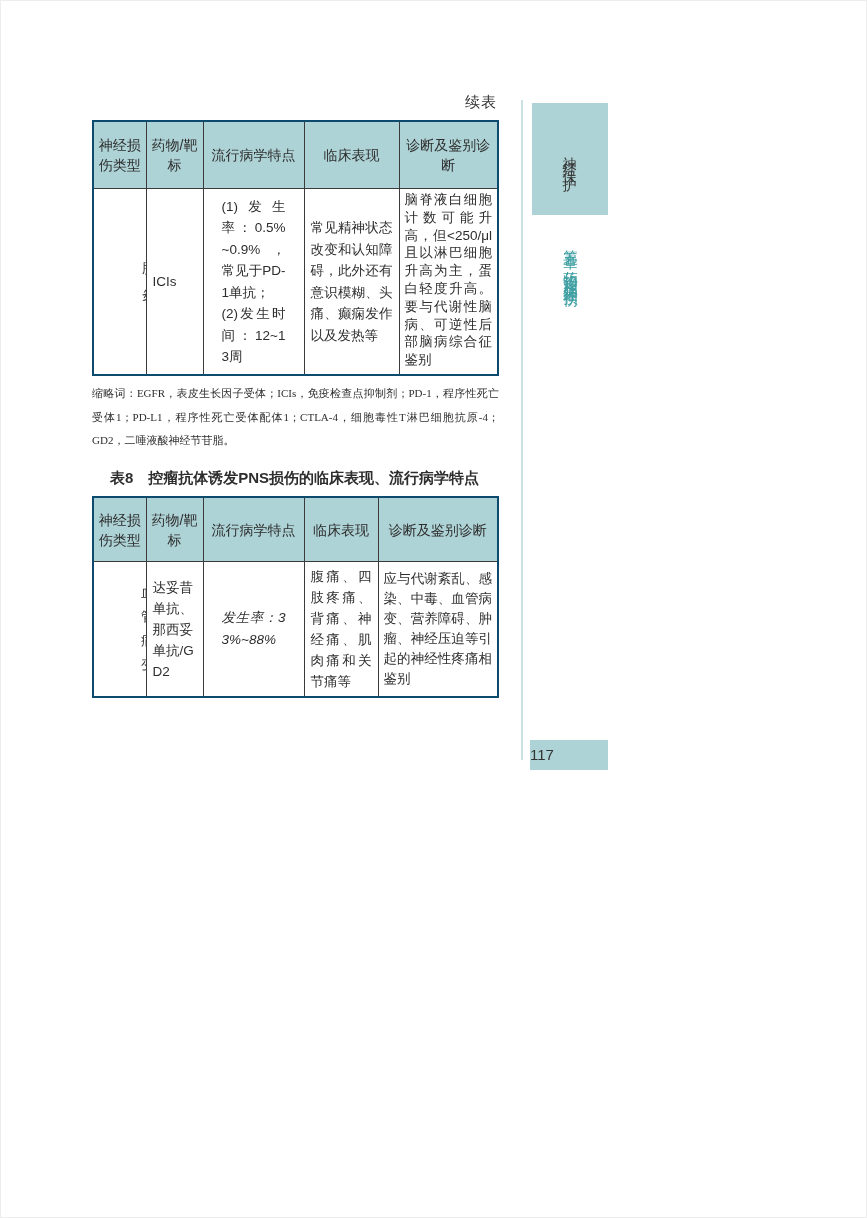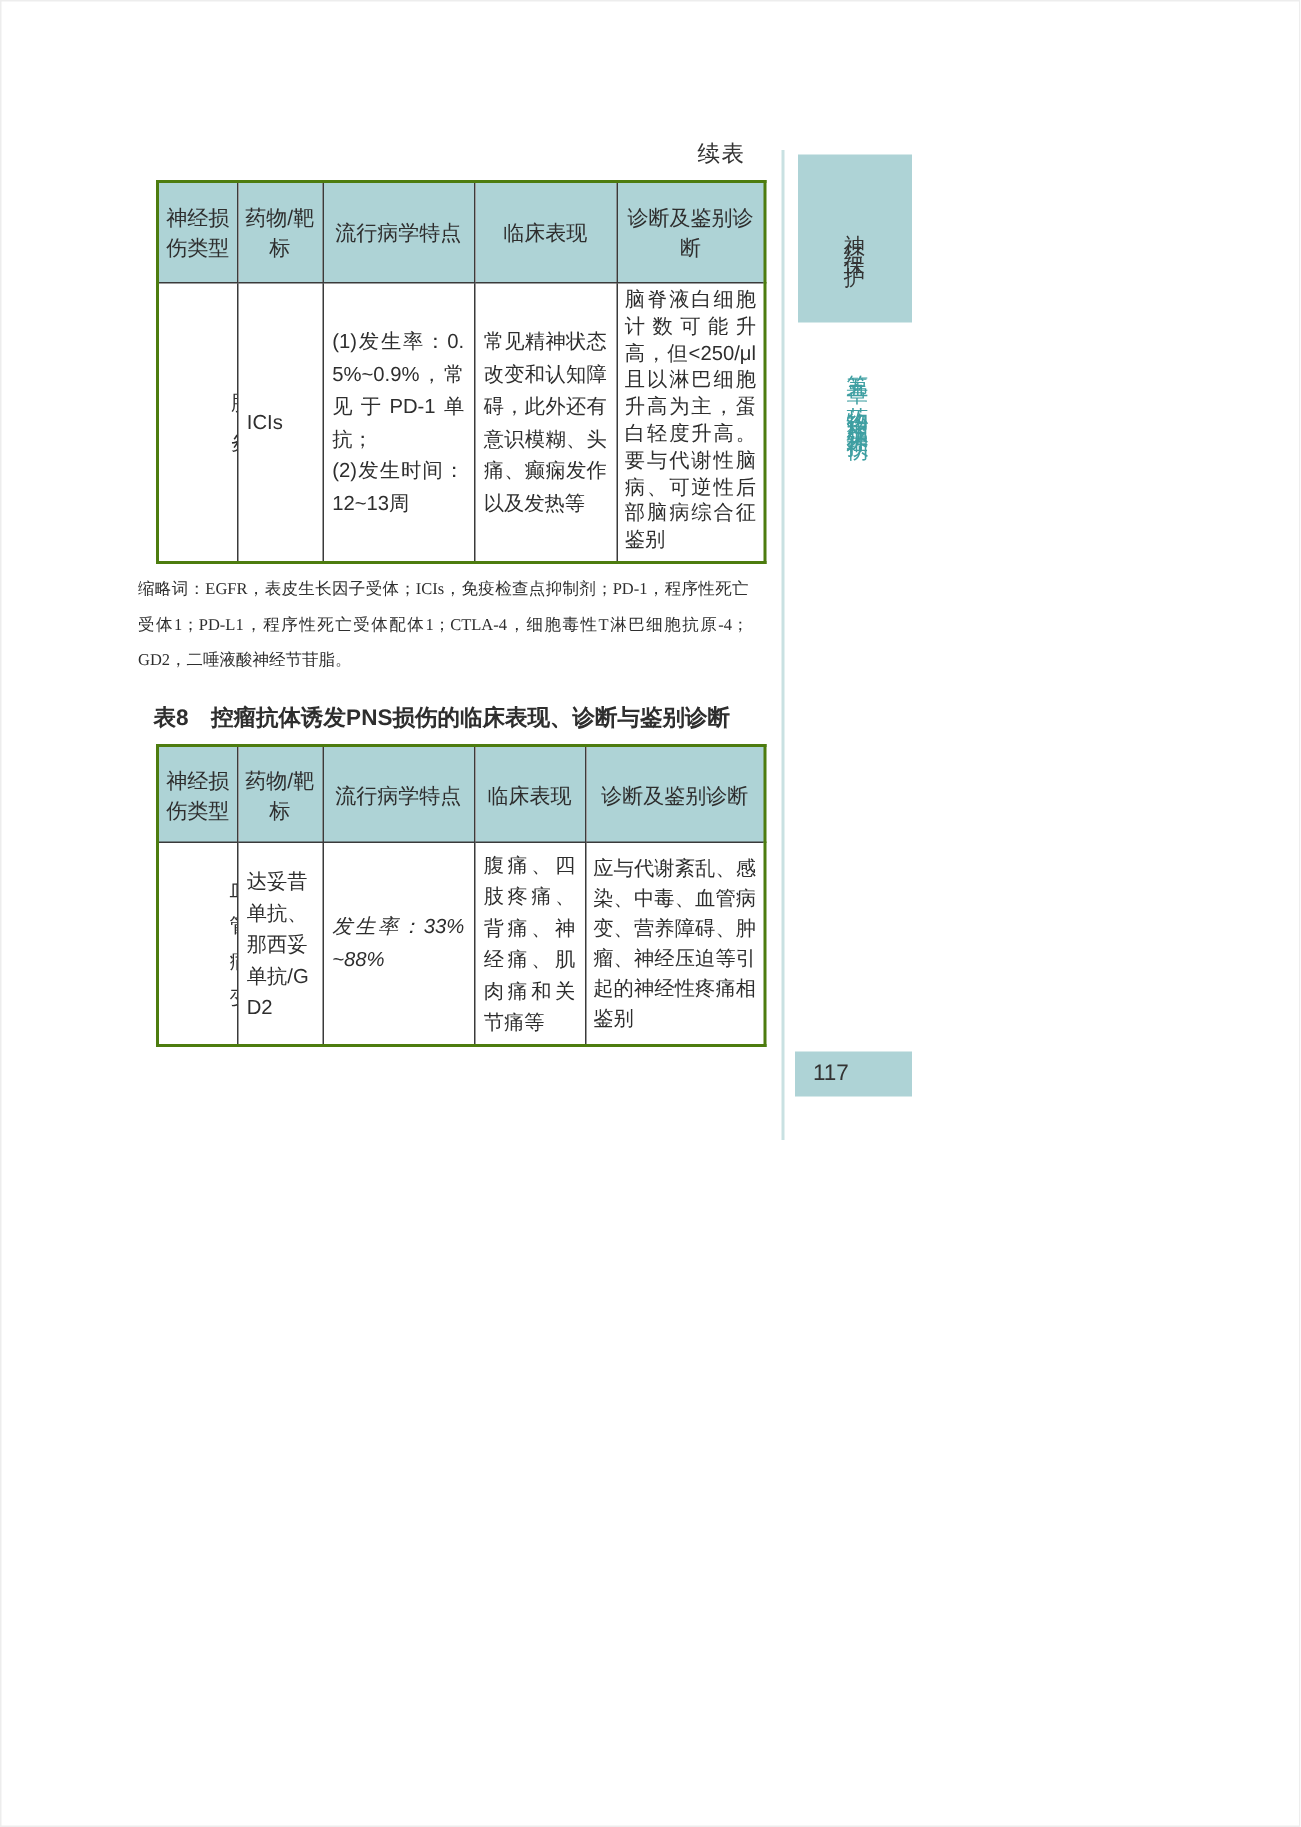--- a/index.html
+++ b/index.html
@@ -10,41 +10,41 @@
   .sheet { position:absolute; inset:0; border:1px solid #ededed; box-sizing:border-box; }
 
   
   .continued {
     position:absolute; left:92px; top:93px; width:405px;
     text-align:right; font-size:15px; letter-spacing:1px; color:#333;
   }
 
   
   table.tbl {
-    position:absolute; left:104px; width:405px;
+    position:absolute; left:92px; width:405px;
     border-collapse:collapse; table-layout:fixed;
-    border:2px solid #4d7c0f;
+    border:2px solid #0c4a6e;
   }
   .tbl1 { top:120px; }
   .tbl8 { top:496px; }
   .tbl th, .tbl td { border:1px solid #3a3a3a; overflow:hidden;padding-left:47px; }
   .tbl th {
     background:#aed3d6; font-weight:normal; font-size:14px;
     line-height:20px; padding:2px; color:#2e2e2e; text-align:center;
   }
   .tbl1 th { height:62px; }
   .tbl8 th { height:59px; }
   .tbl td { font-size:13.5px; vertical-align:middle;margin-left:16px; }
   .tbl1 td { height:177px; }
   .tbl8 td { height:107px; }
 
   td.c-type { text-align:center; line-height:24px; }
   .v-stack { display:inline-block; width:1.15em; word-break:break-all; line-height:26px; }
   td.c-drug { text-align:left; padding:4px 3px 4px 6px; word-break:break-all; line-height:21px; }
-  td.c-epi  { padding:4px 6px; text-align:justify; white-space:pre-line; word-break:break-all; line-height:21.5px; }
+  td.c-epi  { padding:4px 18px; text-align:justify; white-space:pre-line; word-break:break-all; line-height:21.5px; }
   td.c-cli  { padding:4px 6px; text-align:justify; word-break:break-all; line-height:21.5px; }
   td.c-diag { padding:2px 5px; text-align:justify; word-break:break-all; line-height:17.8px; vertical-align:top; }
   .tbl8 td.c-diag { line-height:20px; vertical-align:middle; }
   .tbl8 td.c-cli  { line-height:21px; }
   .tbl8 td.c-epi  { line-height:22px;font-style:italic; }
 
   
   .abbrev {
     position:absolute; left:92px; top:382px; width:407px;
     font-family:"Liberation Serif", serif;
@@ -69,22 +69,22 @@
   }
   .chapter {
     position:absolute; left:532px; top:238px; width:76px;
     display:flex; flex-direction:column; align-items:center; gap:13px;
   }
   .chapter .vtxt {
     writing-mode:vertical-rl; text-orientation:upright;
     letter-spacing:2.5px; font-size:14.5px; color:#3f9fa2;
   }
   .pageno {
-    position:absolute; left:530px; top:701px; width:78px; height:30px;
-    background:#aed3d6; line-height:30px; padding-left:12px; box-sizing:border-box;
+    position:absolute; left:530px; top:740px; width:78px; height:30px;
+    background:#aed3d6; line-height:30px; box-sizing:border-box;
     font-size:15px; color:#333;
   }
 </style>
 </head>
 <body>
 
 <div class="sheet"></div>
 
 <div class="continued">续表</div>
 
@@ -112,21 +112,21 @@
       <td class="c-epi">(1)发生率：0.5%~0.9%，常见于PD-1单抗；
 (2)发生时间：12~13周</td>
       <td class="c-cli">常见精神状态改变和认知障碍，此外还有意识模糊、头痛、癫痫发作以及发热等</td>
       <td class="c-diag">脑脊液白细胞计数可能升高，但&lt;250/μl且以淋巴细胞升高为主，蛋白轻度升高。要与代谢性脑病、可逆性后部脑病综合征鉴别</td>
     </tr>
   </tbody>
 </table>
 
 <div class="abbrev">缩略词：EGFR，表皮生长因子受体；ICIs，免疫检查点抑制剂；PD-1，程序性死亡受体1；PD-L1，程序性死亡受体配体1；CTLA-4，细胞毒性T淋巴细胞抗原-4；GD2，二唾液酸神经节苷脂。</div>
 
-<div class="tbl8-caption">表8　控瘤抗体诱发PNS损伤的临床表现、诊断与鉴别诊断</div>
+<div class="tbl8-caption">表8　控瘤抗体诱发PNS损伤的临床表现、流行病学特点</div>
 
 <table class="tbl tbl8">
   <colgroup>
     <col style="width:53px">
       <col style="width:57px">
       <col style="width:101px">
       <col style="width:74px">
       <col style="width:120px">
   </colgroup>
   <thead>

